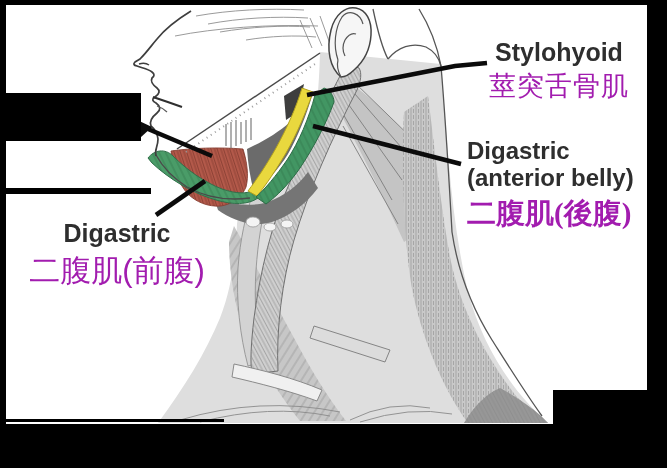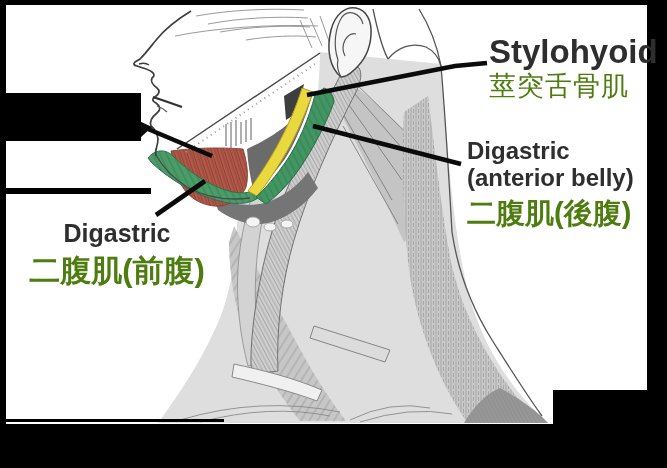--- a/index.html
+++ b/index.html
@@ -14,33 +14,33 @@
   .frame-corner{left:553px;top:390px;width:114px;height:36px;}
   .frame-thinline{left:0;top:419px;width:224px;height:3px;}
   
   .redact-1{left:0;top:93px;width:141px;height:48px;}
   .redact-2{left:0;top:188px;width:151px;height:6px;}
 
   svg.illustration{position:absolute;left:0;top:0;}
 
   .label-group{position:absolute;z-index:4;}
   .en-label{color:#2e2e2e;font-weight:700;}
-  .zh-label{color:#4d7c0f;}
+  .zh-label{color:#a21caf;}
 
   .g-stylohyoid{left:489px;top:38px;}
-  .g-stylohyoid .en-label{font-size:33px;line-height:28px;}
+  .g-stylohyoid .en-label{font-size:25px;line-height:28px;text-align:center;}
   .g-stylohyoid .zh-label{font-size:27px;line-height:32px;margin-top:4px;font-weight:400;letter-spacing:1px;}
 
   .g-dig-post{left:467px;top:137px;}
   .g-dig-post .en-label{font-size:24px;line-height:27px;}
-  .g-dig-post .zh-label{font-size:29px;line-height:33px;margin-top:6px;font-weight:700;}
+  .g-dig-post .zh-label{font-size:29px;line-height:33px;margin-top:6px;font-weight:700;font-family:Liberation Serif, serif;}
 
   .g-dig-ant{left:16px;top:220px;width:202px;text-align:center;}
   .g-dig-ant .en-label{font-size:25px;line-height:27px;}
-  .g-dig-ant .zh-label{font-size:31px;line-height:36px;margin-top:6px;font-weight:700;}
+  .g-dig-ant .zh-label{font-size:31px;line-height:36px;margin-top:6px;font-weight:400;}
 </style>
 </head>
 <body>
 
 <div class="stage">
 
   <svg class="illustration" width="667" height="468" viewBox="0 0 667 468">
     <defs>
       <pattern id="pV" width="5" height="6" patternUnits="userSpaceOnUse">
         <path d="M1,0 V6 M3.5,1 V5" stroke="#8f8f8f" stroke-width="0.6"></path>

